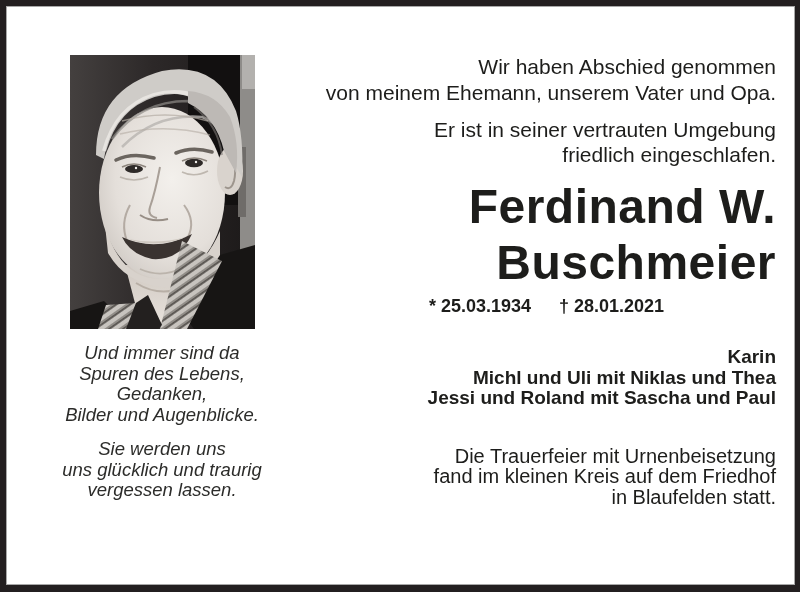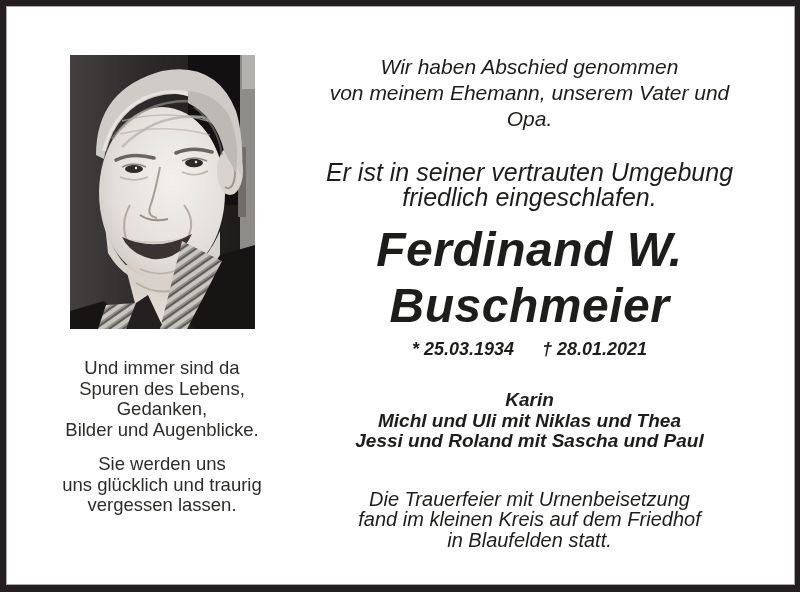--- a/index.html
+++ b/index.html
@@ -25,35 +25,35 @@
   .left-col {
     flex: 0 0 310px;
     display: flex; flex-direction: column; align-items: center;
   }
   .photo {
     width: 185px; height: 274px;
     margin-top: 48px;
     line-height: 0;
   }
   .poem {
-    margin-top: 29px;
+    margin-top: 14px;
     text-align: center;
+    font-style: italic;
     font-size: 18.5px;
     line-height: 20.5px;
     color: #2c2c2a;
   }
   .stanza-2 { margin-top: 14px; }
   .right-col {
     flex: 1;
-    padding-right: 52px;
-    text-align: center;
-    font-style: italic;
+    padding-right: 18px;
+    text-align: right;
   }
   .intro   { margin: 47px 0 0; font-size: 21px; line-height: 26px; }
-  .passing { margin: 28px 0 0; font-size: 25px; line-height: 25px; }
+  .passing { margin: 11px 0 0; font-size: 21px; line-height: 25px; }
   .name {
     margin: 12px 0 0;
     font-size: 48px;
     line-height: 56px;
     font-weight: 700;
     letter-spacing: 0.5px;
   }
   .dates {
     margin-top: 5px;
     font-size: 18px;

